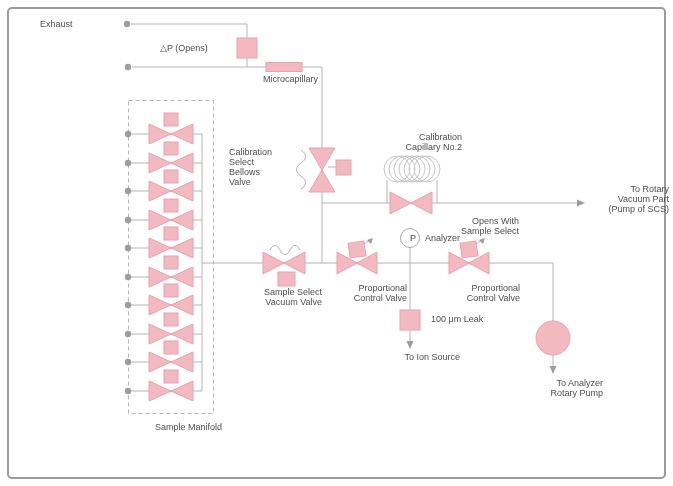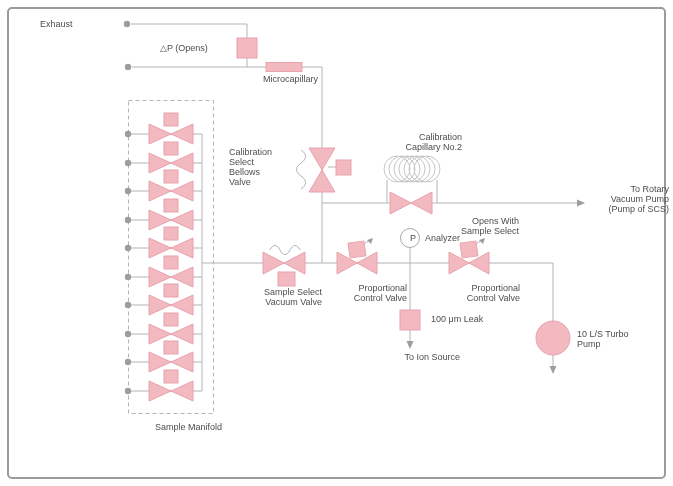--- a/index.html
+++ b/index.html
@@ -205,21 +205,21 @@
     <div>Capillary No.2</div>
   </div>
 
   <div class="lbl c" style="left:419px;top:216px;width:100px">
     <div>Opens With</div>
     <div>Sample Select</div>
   </div>
 
   <div class="lbl c" style="left:585px;top:184px;width:84px">
     <div>To Rotary</div>
-    <div>Vacuum Pump</div>
+    <div>Vacuum Part</div>
     <div>(Pump of SCS)</div>
   </div>
 
   <div class="lbl c" style="left:404px;top:233px;width:12px">P</div>
 
   <div class="lbl" style="left:425px;top:233px;width:60px">Analyzer</div>
 
   <div class="lbl c" style="left:307px;top:283px;width:100px">
     <div>Proportional</div>
     <div>Control Valve</div>
@@ -232,20 +232,20 @@
 
   <div class="lbl c" style="left:222px;top:287px;width:100px">
     <div>Sample Select</div>
     <div>Vacuum Valve</div>
   </div>
 
   <div class="lbl" style="left:431px;top:314px;width:70px">100 μm Leak</div>
 
   <div class="lbl c" style="left:360px;top:352px;width:100px">To Ion Source</div>
 
-  <div class="lbl" style="left:577px;top:329px;width:70px">
-    <div>10 L/S Turbo</div>
-    <div>Pump</div>
-  </div>
-
+
+  <div class="lbl c" style="left:503px;top:378px;width:100px">
+    <div>To Analyzer</div>
+    <div>Rotary Pump</div>
+  </div>
 
   <div class="lbl c" style="left:120px;top:422px;width:102px">Sample Manifold</div>
 </div>
 
 </body></html>

